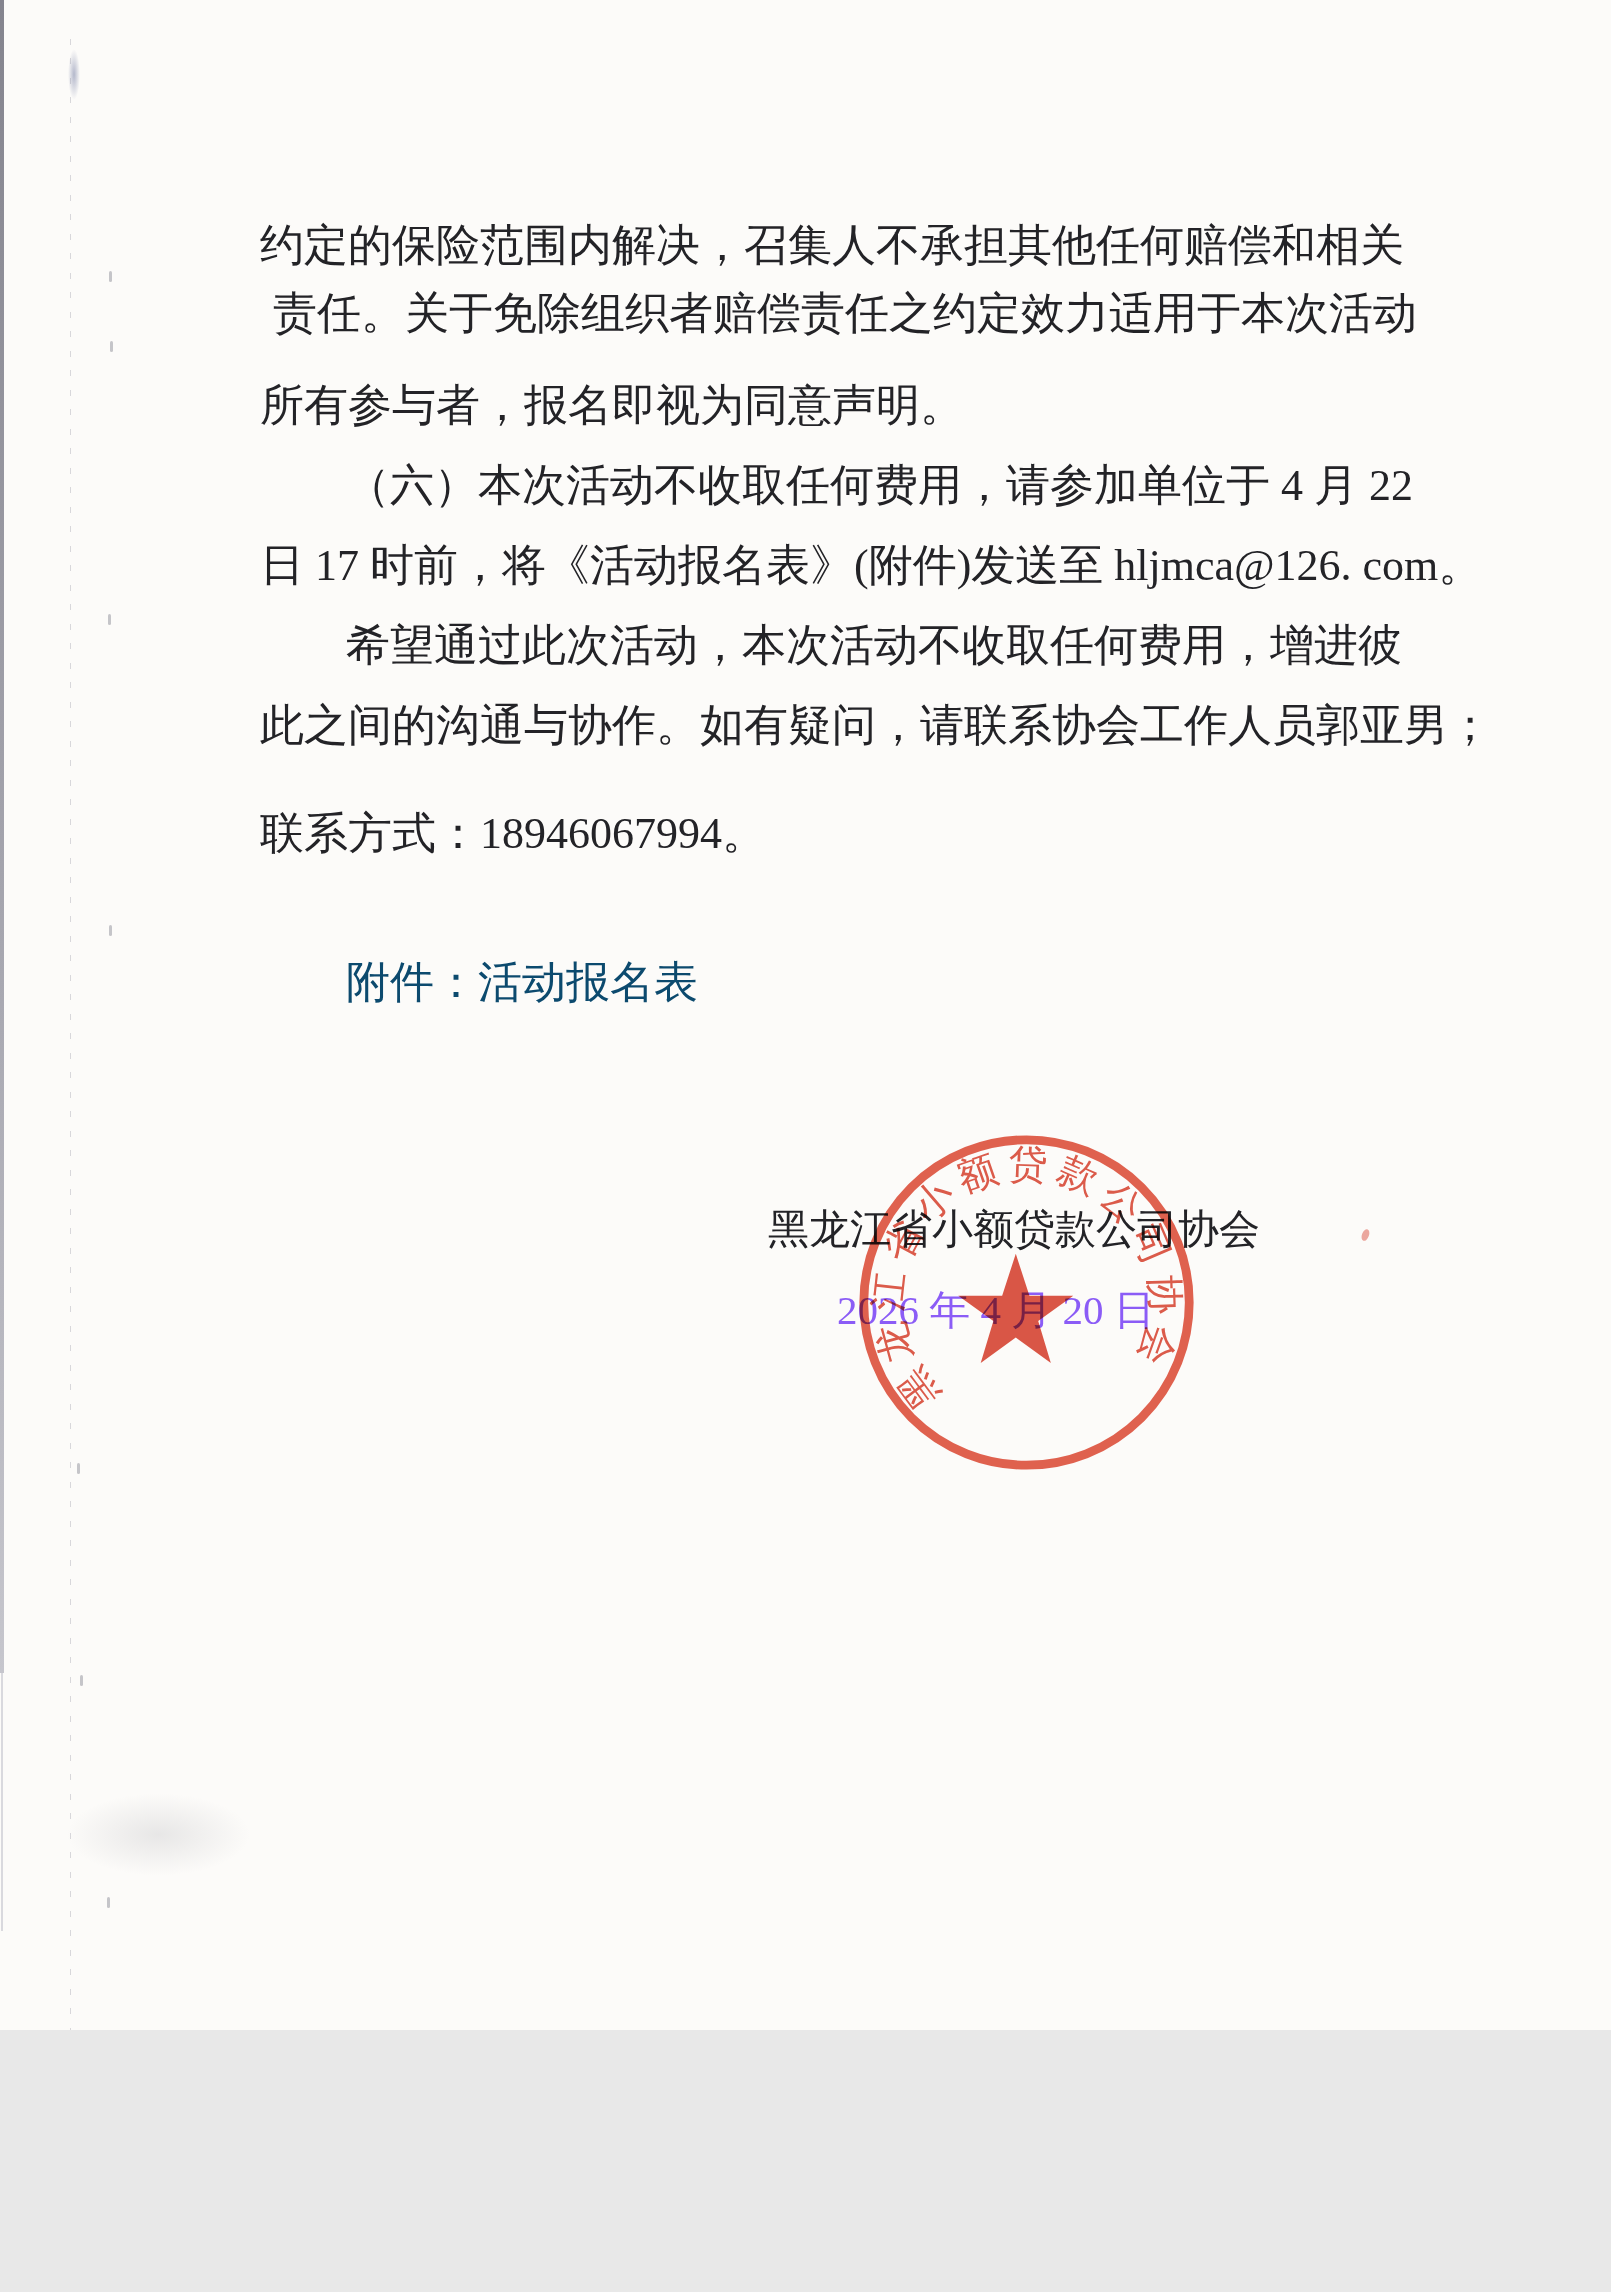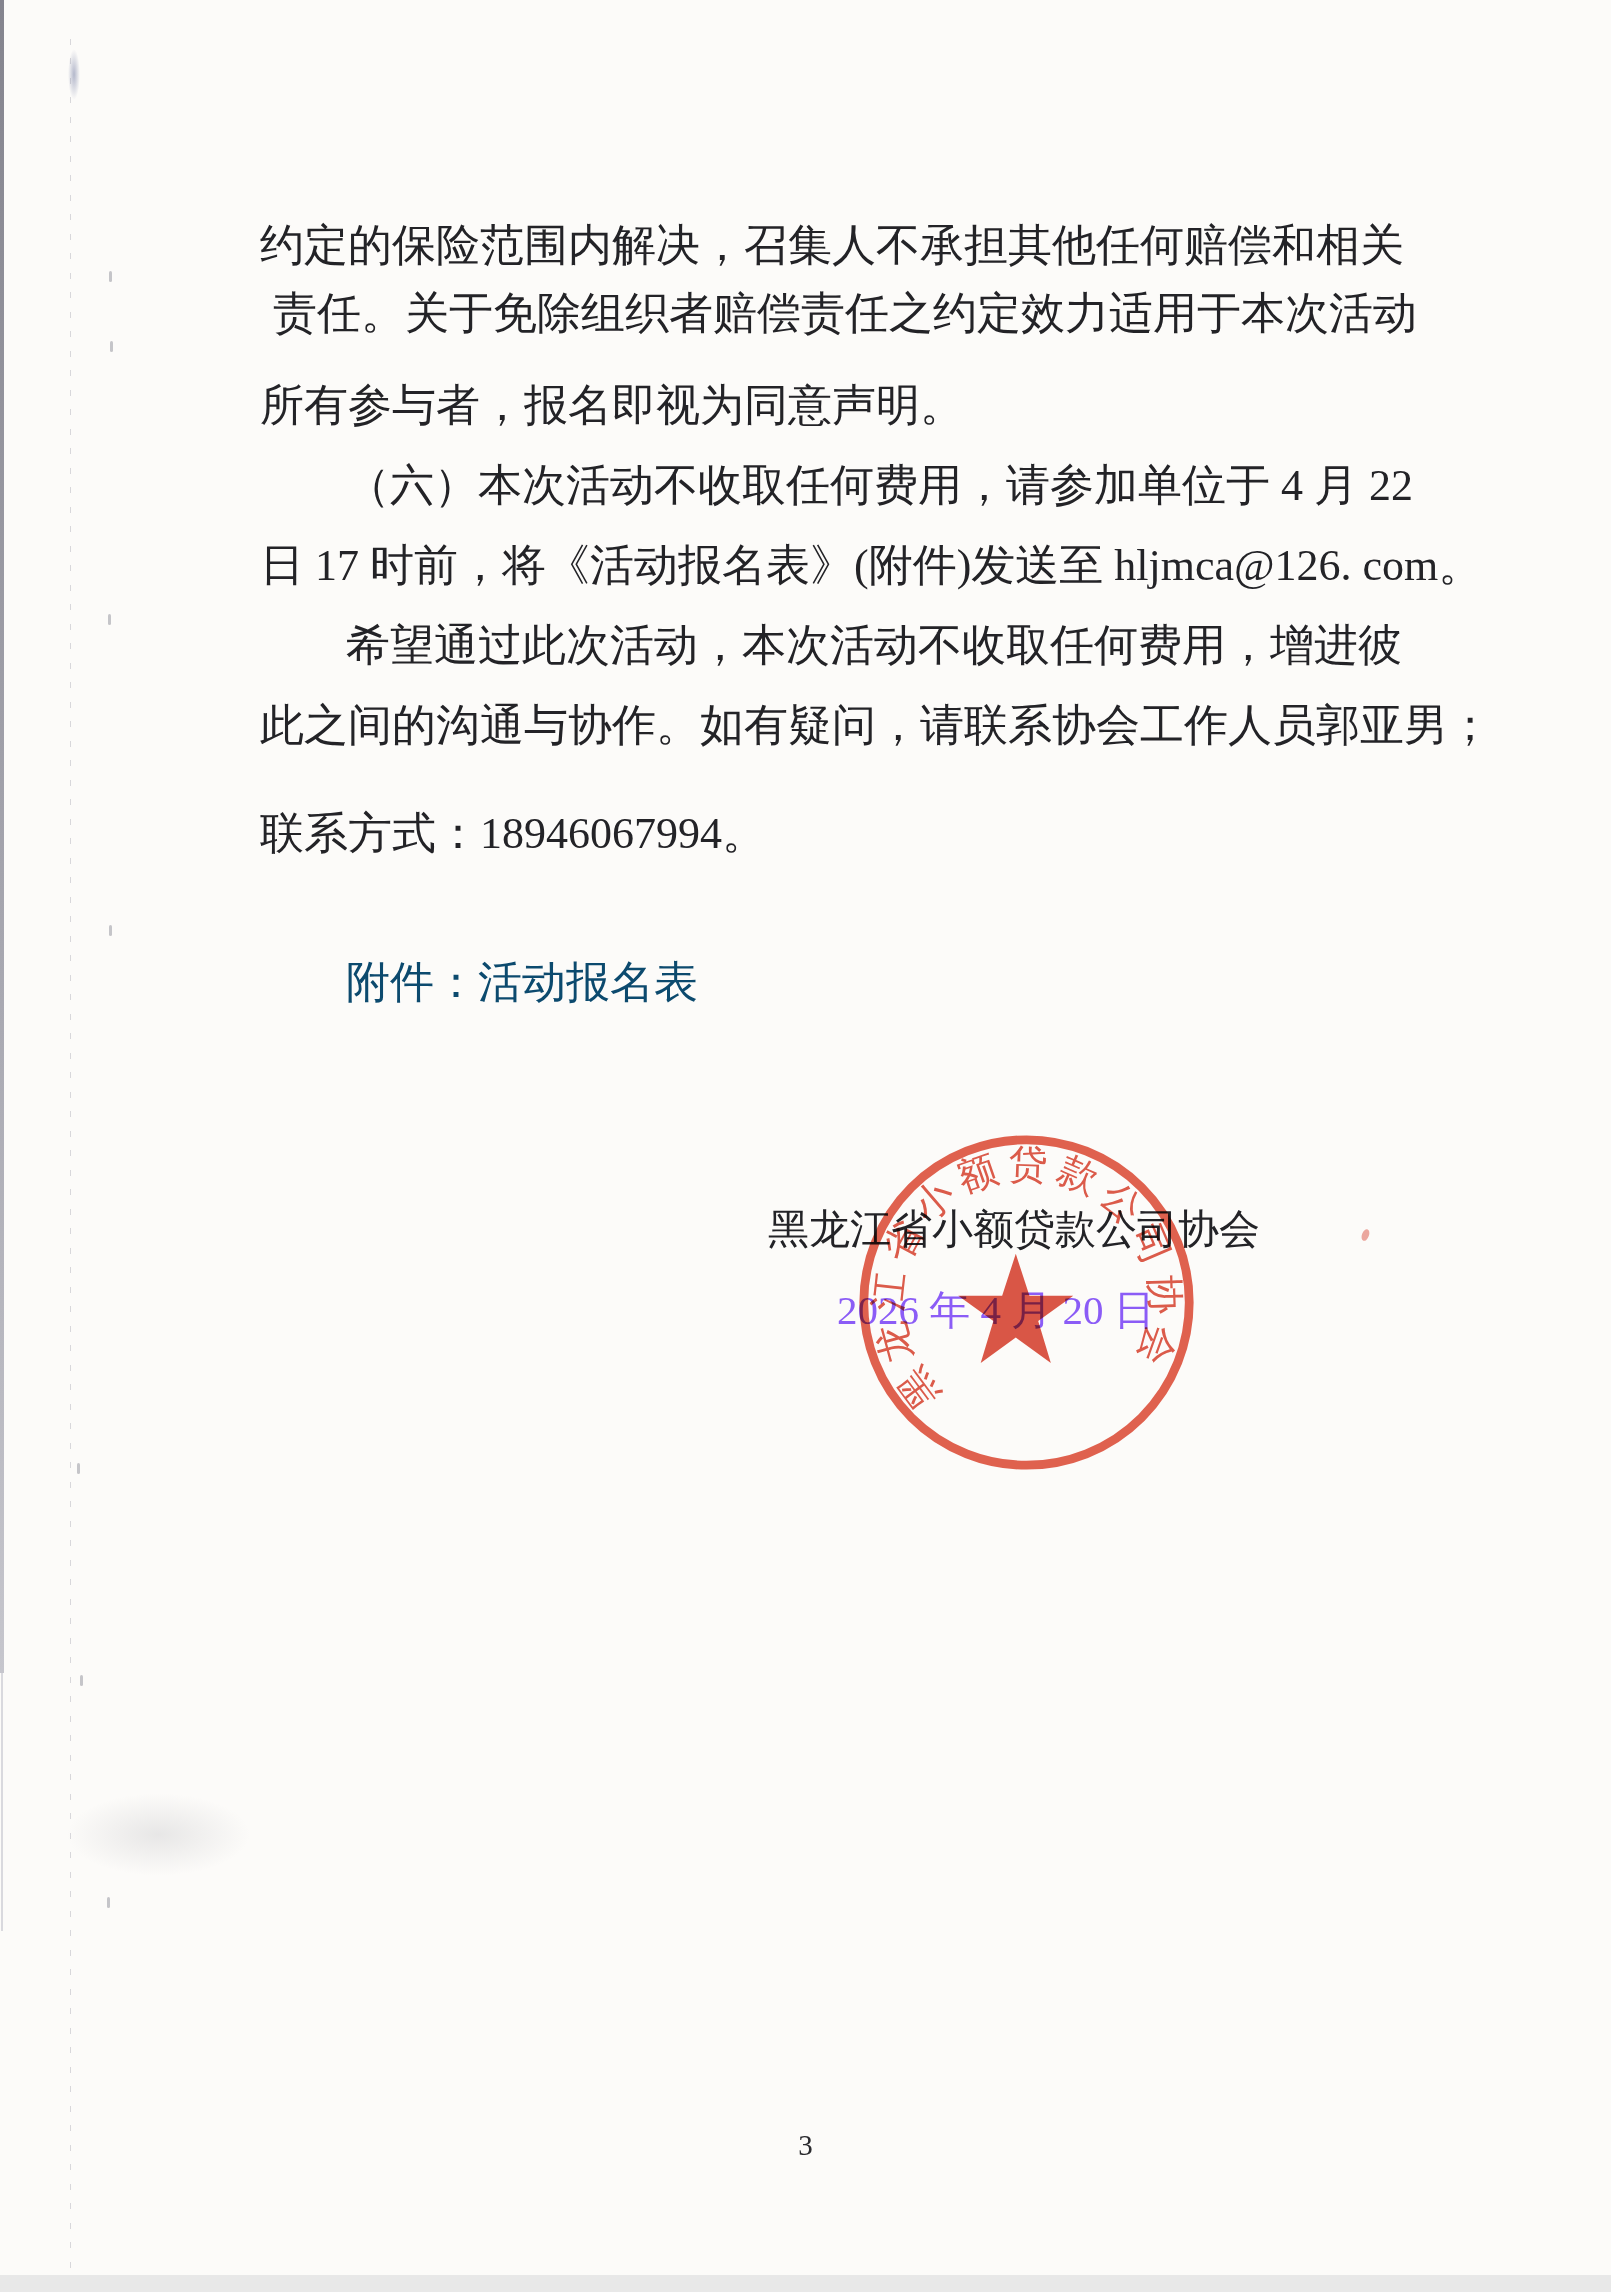--- a/index.html
+++ b/index.html
@@ -1,18 +1,18 @@
 <!DOCTYPE html>
 <html><head>
 <meta charset="utf-8">
 <style>
   html,body{margin:0;padding:0;background:#e8e8e8;}
   .page{
     position:relative;
-    width:1611px;height:2275px;
+    width:1611px;height:2030px;
     margin:0 auto;
     background:#fcfbf9;
     overflow:hidden;
     font-family:"Liberation Serif","DejaVu Serif",serif;
     color:#1f1f23;
   }
   
   .line{
     position:absolute;
     left:260px;

